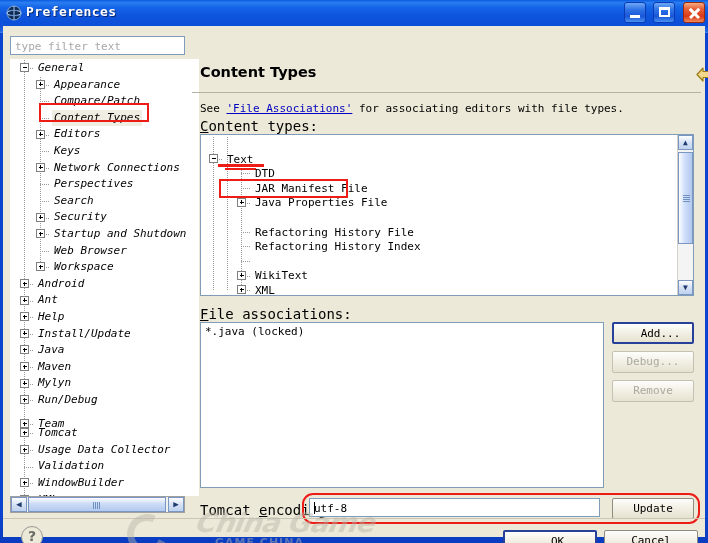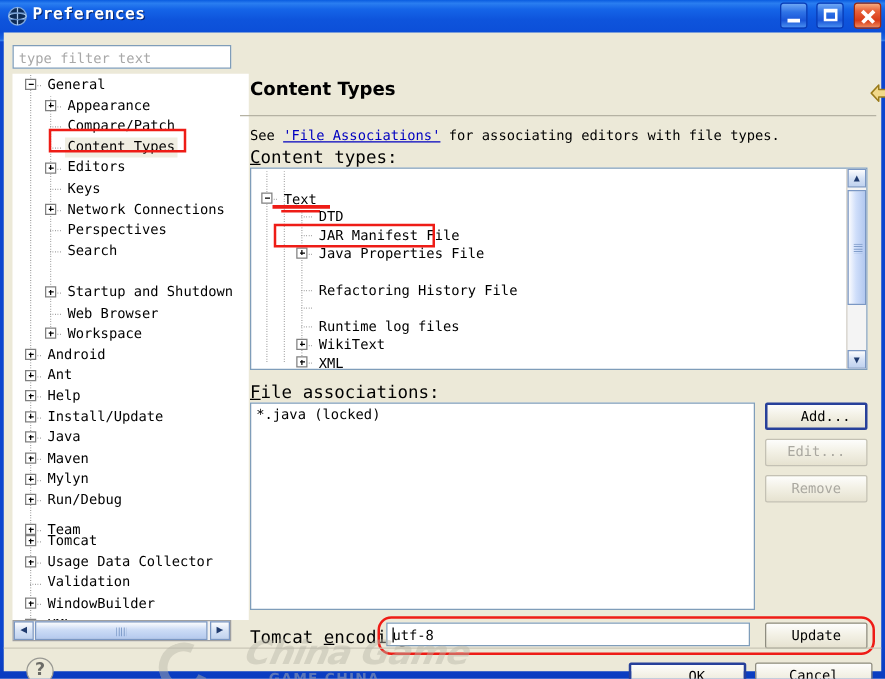--- a/index.html
+++ b/index.html
@@ -109,20 +109,21 @@
     color: #a8a8a8; font-size: 11px;
     font-family: "DejaVu Sans Mono", monospace;
     white-space: nowrap;
   }
   .tree-pane {
     position: absolute;
     left: 7px; top: 33px;
     width: 189px; height: 437px;
     background: #ffffff;
     overflow: hidden;
+    font-style: italic;
   }
   .trow {
     position: relative;
     height: 16.6px;
     white-space: nowrap;
     font-family: "DejaVu Sans Mono", monospace;
     font-size: 11px;
     color: #000;
     line-height: 16.6px;
   }
@@ -453,20 +454,25 @@
           <span class="tlabel" style="left:42px;padding:0 2px;">Network Connections</span>
         </div>
         <div class="trow" style="position:absolute;left:0;top:117.20000000000002px;width:100%">
           <div class="hdot" style="left:30px;top:8.3px;width:9px"></div>
           <span class="tlabel" style="left:42px;padding:0 2px;">Perspectives</span>
         </div>
         <div class="trow" style="position:absolute;left:0;top:133.8px;width:100%">
           <div class="hdot" style="left:30px;top:8.3px;width:9px"></div>
           <span class="tlabel" style="left:42px;padding:0 2px;">Search</span>
         </div>
+        <div class="trow" style="position:absolute;left:0;top:150.4px;width:100%">
+          <div class="hdot" style="left:30px;top:8.3px;width:9px"></div>
+          <div class="toggle plus" style="left:26px;top:3.3000000000000007px"></div>
+          <span class="tlabel" style="left:42px;padding:0 2px;">Security</span>
+        </div>
         <div class="trow" style="position:absolute;left:0;top:167px;width:100%">
           <div class="hdot" style="left:30px;top:8.3px;width:9px"></div>
           <div class="toggle plus" style="left:26px;top:3.3000000000000007px"></div>
           <span class="tlabel" style="left:42px;padding:0 2px;">Startup and Shutdown</span>
         </div>
         <div class="trow" style="position:absolute;left:0;top:200.20000000000002px;width:100%">
           <div class="hdot" style="left:30px;top:8.3px;width:9px"></div>
           <div class="toggle plus" style="left:26px;top:3.3000000000000007px"></div>
           <span class="tlabel" style="left:42px;padding:0 2px;">Workspace</span>
         </div>
@@ -596,24 +602,24 @@
               <div class="hdot" style="left:40px;top:7.3px;width:9px"></div>
               <div class="toggle plus" style="left:36px;top:2.3px"></div>
               <span class="tlabel" style="left:52px;padding:0 2px;">Java Properties File</span>
             </div>
             <div class="trow" style="position:absolute;left:0;top:89.6px;width:100%">
               <div class="hdot" style="left:40px;top:7.3px;width:9px"></div>
               <span class="tlabel" style="left:52px;padding:0 2px;">Refactoring History File</span>
             </div>
             <div class="trow" style="position:absolute;left:0;top:104.2px;width:100%">
               <div class="hdot" style="left:40px;top:7.3px;width:9px"></div>
+              <span class="tlabel" style="left:52px;padding:0 2px;">Refactoring History Index</span>
             </div>
             <div class="trow" style="position:absolute;left:0;top:118.8px;width:100%">
               <div class="hdot" style="left:40px;top:7.3px;width:9px"></div>
-              <span class="tlabel" style="left:52px;padding:0 2px;">Runtime log files</span>
             </div>
             <div class="trow" style="position:absolute;left:0;top:133.4px;width:100%">
               <div class="hdot" style="left:40px;top:7.3px;width:9px"></div>
               <div class="toggle plus" style="left:36px;top:2.3px"></div>
               <span class="tlabel" style="left:52px;padding:0 2px;">WikiText</span>
             </div>
             <div class="trow" style="position:absolute;left:0;top:148px;width:100%">
               <div class="hdot" style="left:40px;top:7.3px;width:9px"></div>
               <div class="toggle plus" style="left:36px;top:2.3px"></div>
               <span class="tlabel" style="left:52px;padding:0 2px;">XML</span>
@@ -632,21 +638,21 @@
         <span class="ul1">F</span><span>ile associations:</span>
       </div>
 
       <div class="listbox" id="file-assoc-box">
         <div id="fa-rows" style="position:absolute;left:0;top:0;right:0;top:0">
             <div style="position:absolute;left:4px;top:2px;font-family:'DejaVu Sans Mono',monospace;font-size:11px;color:#000;white-space:nowrap">*.java (locked)</div>
           </div>
       </div>
 
       <div class="btn focus" style="left:420px;top:292px;width:82px;height:22px;line-height:20px">Add...</div>
-      <div class="btn dis" style="left:420px;top:321px;width:82px;height:22px;line-height:20px">Edit...</div>
+      <div class="btn dis" style="left:420px;top:321px;width:82px;height:22px;line-height:20px">Debug...</div>
       <div class="btn dis" style="left:420px;top:350px;width:82px;height:22px;line-height:20px">Remove</div>
 
       <div class="lbl" style="left:8px;top:472px">
         <span>Tomcat </span><span class="ul1">e</span><span>ncoding:</span>
       </div>
 
       <div class="encbox">
         <span>utf-8</span>
         <span class="caretbar"></span>
       </div>

